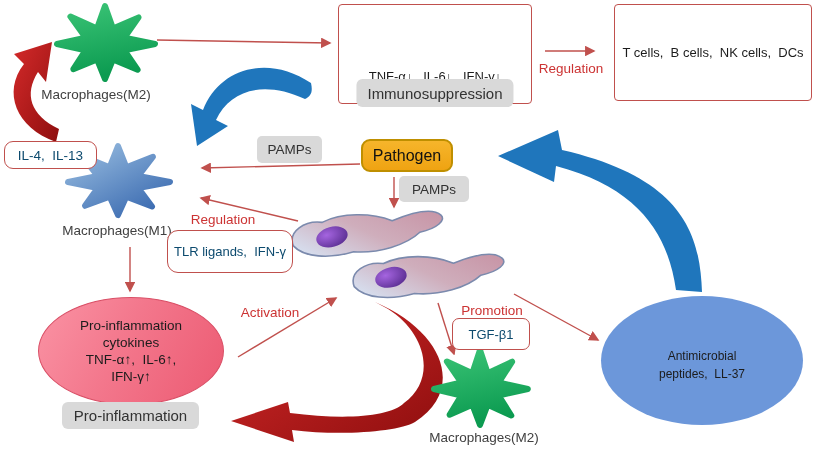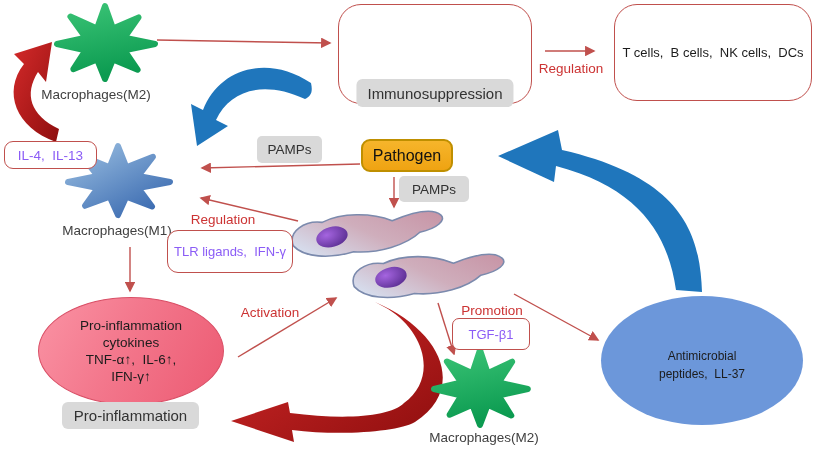--- a/index.html
+++ b/index.html
@@ -9,29 +9,29 @@
   }
   #shapes{position:absolute;left:0;top:0;width:818px;height:450px;}
   .lbl{
     position:absolute;display:flex;align-items:center;justify-content:center;
     text-align:center;white-space:pre;color:#404040;font-size:13.5px;line-height:17px;
   }
   .red{color:#cc3333;}
   .rbox{
     position:absolute;background:#ffffff;border:1.6px solid #c0504d;border-radius:9px;
     display:flex;align-items:center;justify-content:center;white-space:pre;
-    font-size:13px;color:#8b5cf6;box-sizing:border-box;
+    font-size:13px;color:#0c4a6e;box-sizing:border-box;
   }
   .badge{
     position:absolute;background:#d9d9d9;border-radius:5px;
     display:flex;align-items:center;justify-content:center;white-space:pre;
     font-size:13.5px;color:#323232;box-sizing:border-box;
   }
   .bigbox{
-    position:absolute;background:#ffffff;border:1.6px solid #c0504d;border-radius:23px;
+    position:absolute;background:#ffffff;border:1.6px solid #c0504d;border-radius:4px;
     box-sizing:border-box;
   }
   .ellipse{
     position:absolute;border-radius:50%;display:flex;flex-direction:column;
     align-items:center;justify-content:center;text-align:center;white-space:pre;
     box-sizing:border-box;color:#1c1c1c;
   }
   #pink-ellipse{
     left:38px;top:297px;width:186px;height:108px;
     background:linear-gradient(118deg,#fa93a4 0%,#f3778c 45%,#ec5a72 100%);
@@ -133,20 +133,21 @@
   </svg>
 
   <div class="lbl" style="left:36px;top:85px;width:120px;height:18px;">Macrophages(M2)</div>
 
   <div class="rbox" style="left:4px;top:141px;width:93px;height:28px;font-size:13.5px;">IL-4,  IL-13</div>
 
   <div class="lbl" style="left:56px;top:221px;width:122px;height:18px;">Macrophages(M1)</div>
 
   <div class="bigbox" id="immuno-box">
     <div id="immuno-lines">
+      <div>TNF-α↓,  IL-6↓,  IFN-γ↓</div>
     </div>
     <div class="badge" id="immuno-badge">Immunosuppression</div>
   </div>
 
   <div class="lbl red" style="left:535px;top:60px;width:72px;height:16px;">Regulation</div>
 
   <div class="bigbox" id="tcells-box">T cells,  B cells,  NK cells,  DCs</div>
 
   <div class="badge" style="left:257px;top:136px;width:65px;height:27px;">PAMPs</div>
 

